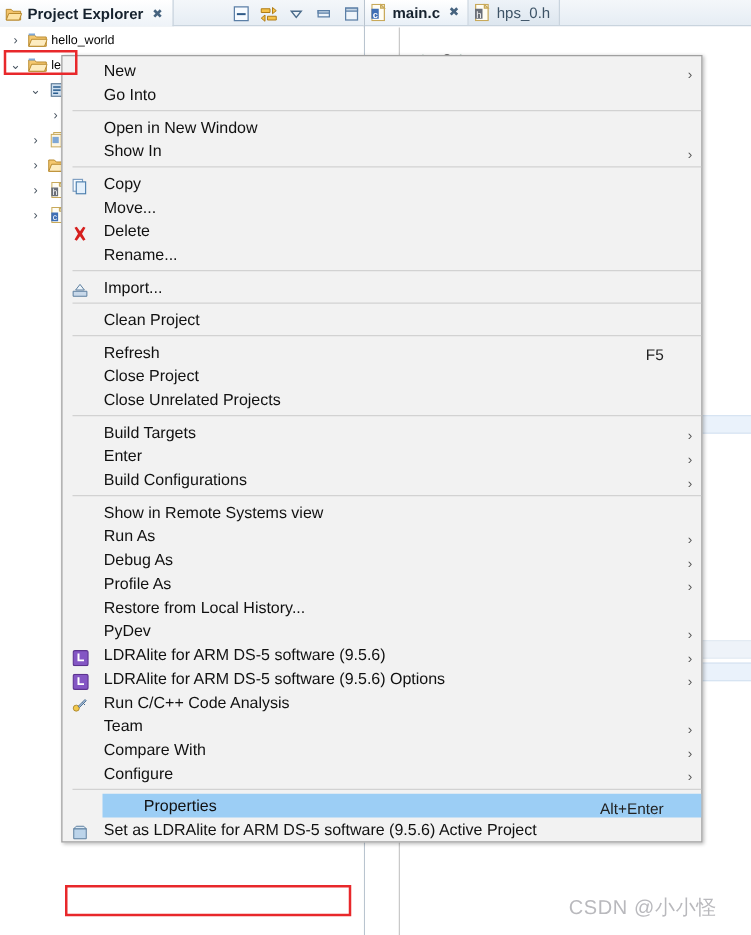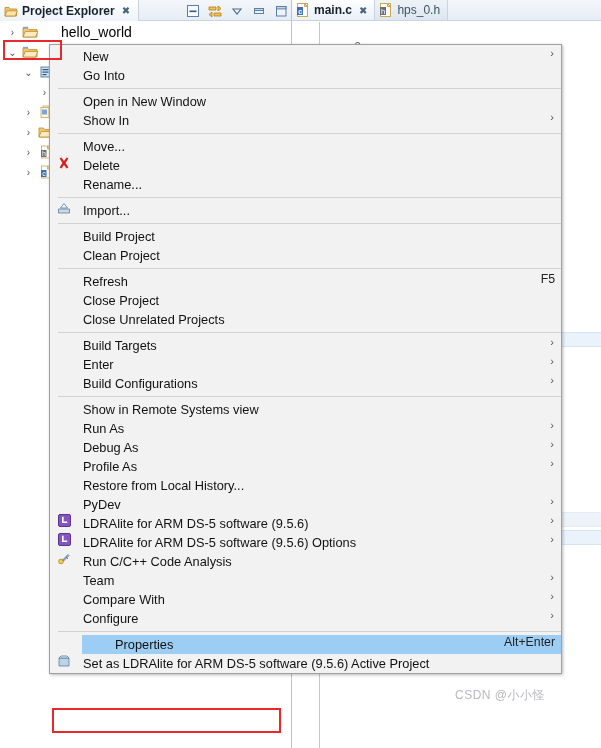--- a/index.html
+++ b/index.html
@@ -69,21 +69,21 @@
     gap: 3px;
     white-space: nowrap;
   }
   .twist {
     width: 13px; text-align: center;
     color: #4c5864; font-size: 10px;
     flex: 0 0 13px;
     user-select: none;
   }
   .ticon { width: 16px; height: 16px; flex: 0 0 16px; }
-  .tlabel { font-size: 14px; color:#000;margin-left:20px; }
+  .tlabel { font-size: 10px; color:#000; }
 
   .sel-box {
     position: absolute;
     border: 2px solid #e8282b;
     pointer-events: none;
     z-index: 60;
   }
 
   
   .editor {
@@ -154,40 +154,40 @@
     background: #f2f2f2;
     border: 1px solid #a0a0a0;
     box-shadow: 1px 1px 3px rgba(0,0,0,0.28);
     z-index: 40;
     padding: 2px 0 0 0;
     font-size: 12.8px;
     color: #111;
   }
   .mi {
     position: relative;
-    display: flex; align-items: flex-start;
+    display: flex; align-items: flex-end;
     height: 19px;
     padding-left: 0;
     white-space: nowrap;
   }
   .mi .mi-icon {
     width: 20px; flex: 0 0 20px;
     display: flex; align-items: center; justify-content: center;
     margin-left: 4px;
   }
   .mi .mi-label {
     flex: 1 1 auto;
     padding-left: 9px;
     font-size: 12.8px;
     color: #111111;
     line-height: 19px;
   }
   .mi .mi-accel {
     flex: 0 0 auto;
-    padding-right: 6px;
+    padding-right: 30px;
     font-size: 12.3px;
     color: #222;
   }
   .mi .mi-arrow {
     flex: 0 0 auto;
     width: 18px; text-align: center;
     font-size: 11px;
     color: #555;
   }
   .mi.selected {
@@ -199,22 +199,22 @@
     background: #d2d2d2;
     margin: 3px 0 3px 8px;
   }
 
   
   .sic { display:block; }
 
   
   .watermark {
     position: absolute;
-    left: 455px; top: 687px;
-    font-size: 12px;
+    left: 455px; top: 716px;
+    font-size: 16px;
     color: #b9b9bd;
     font-family: "Liberation Sans", sans-serif;
     letter-spacing: 0.5px;
     z-index: 70;
     white-space: nowrap;
     pointer-events: none;
     text-align: center;
   }
 </style>
 </head>
@@ -444,20 +444,30 @@
     </div>
     <div class="mi">
       <span class="mi-icon"></span>
       <span class="mi-label">Show In</span>
       <span class="mi-arrow">›</span>
     </div>
 
     <div class="msep"></div>
 
     <div class="mi">
+      <span class="mi-icon">
+        <svg class="sic" width="14" height="14" viewBox="0 0 14 14">
+          <rect x="1.5" y="1.5" width="7.5" height="9.5" fill="#f7fbff" stroke="#7a9cc0" stroke-width="0.9"></rect>
+          <rect x="4" y="3.5" width="7.5" height="9.5" fill="#e4f0fb" stroke="#4a7ead" stroke-width="0.9"></rect>
+        </svg>
+      </span>
+      <span class="mi-label">Copy</span>
+      <span class="mi-arrow"></span>
+    </div>
+    <div class="mi">
       <span class="mi-icon"></span>
       <span class="mi-label">Move...</span>
       <span class="mi-arrow"></span>
     </div>
     <div class="mi">
       <span class="mi-icon">
         <svg class="sic" width="14" height="14" viewBox="0 0 14 14">
           <path d="M2.6 2.2 L4.4 1.4 L7 5 L9.6 1.4 L11.4 2.2 L8.6 6.9 L11.4 11.6 L9.6 12.5 L7 8.9 L4.4 12.5 L2.6 11.6 L5.4 6.9 Z" fill="#d6201f"></path>
         </svg>
       </span>
@@ -478,25 +488,20 @@
           <path d="M1.5 8 L12.5 8 L12.5 12 L1.5 12 Z" fill="#c9d9ea" stroke="#5d7f9f" stroke-width="0.8"></path>
           <path d="M3.5 7 L7 2.5 L10.5 7 Z" fill="#eef5fb" stroke="#5d7f9f" stroke-width="0.8"></path>
         </svg>
       </span>
       <span class="mi-label">Import...</span>
       <span class="mi-arrow"></span>
     </div>
 
     <div class="msep"></div>
 
-    <div class="mi">
-      <span class="mi-icon"></span>
-      <span class="mi-label">Build Project</span>
-      <span class="mi-arrow"></span>
-    </div>
     <div class="mi">
       <span class="mi-icon"></span>
       <span class="mi-label">Clean Project</span>
       <span class="mi-arrow"></span>
     </div>
 
     <div class="msep"></div>
 
     <div class="mi">
       <span class="mi-icon"></span>

